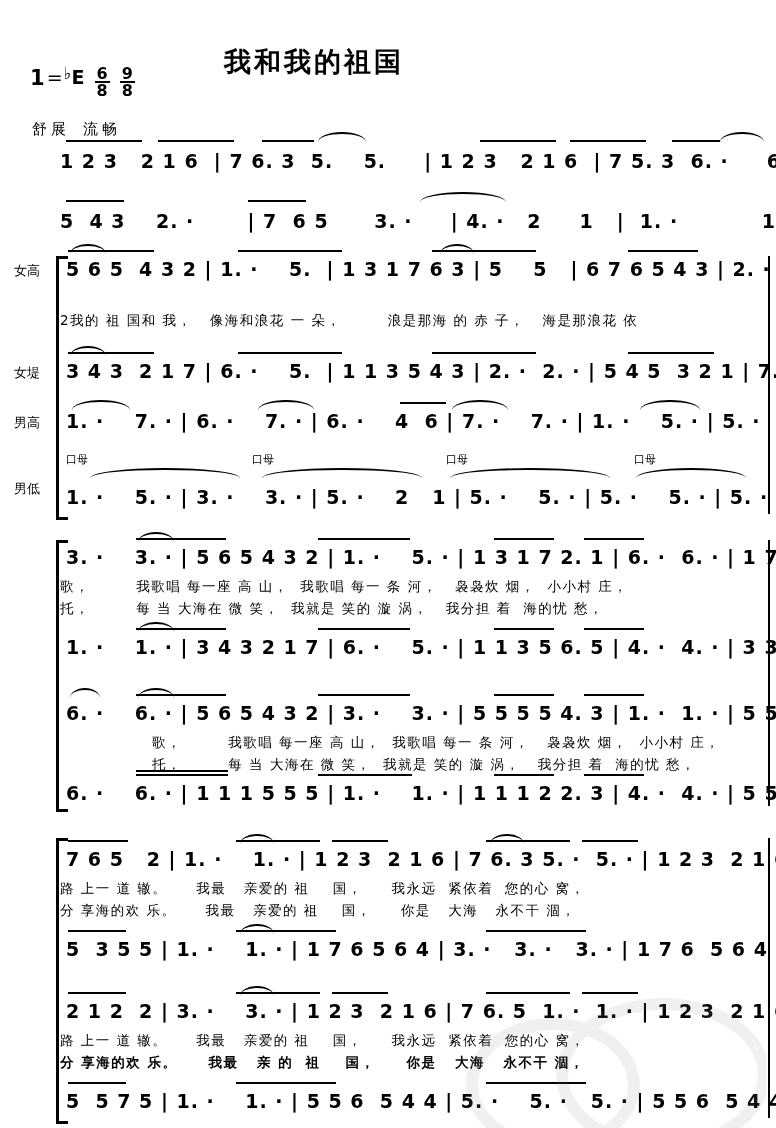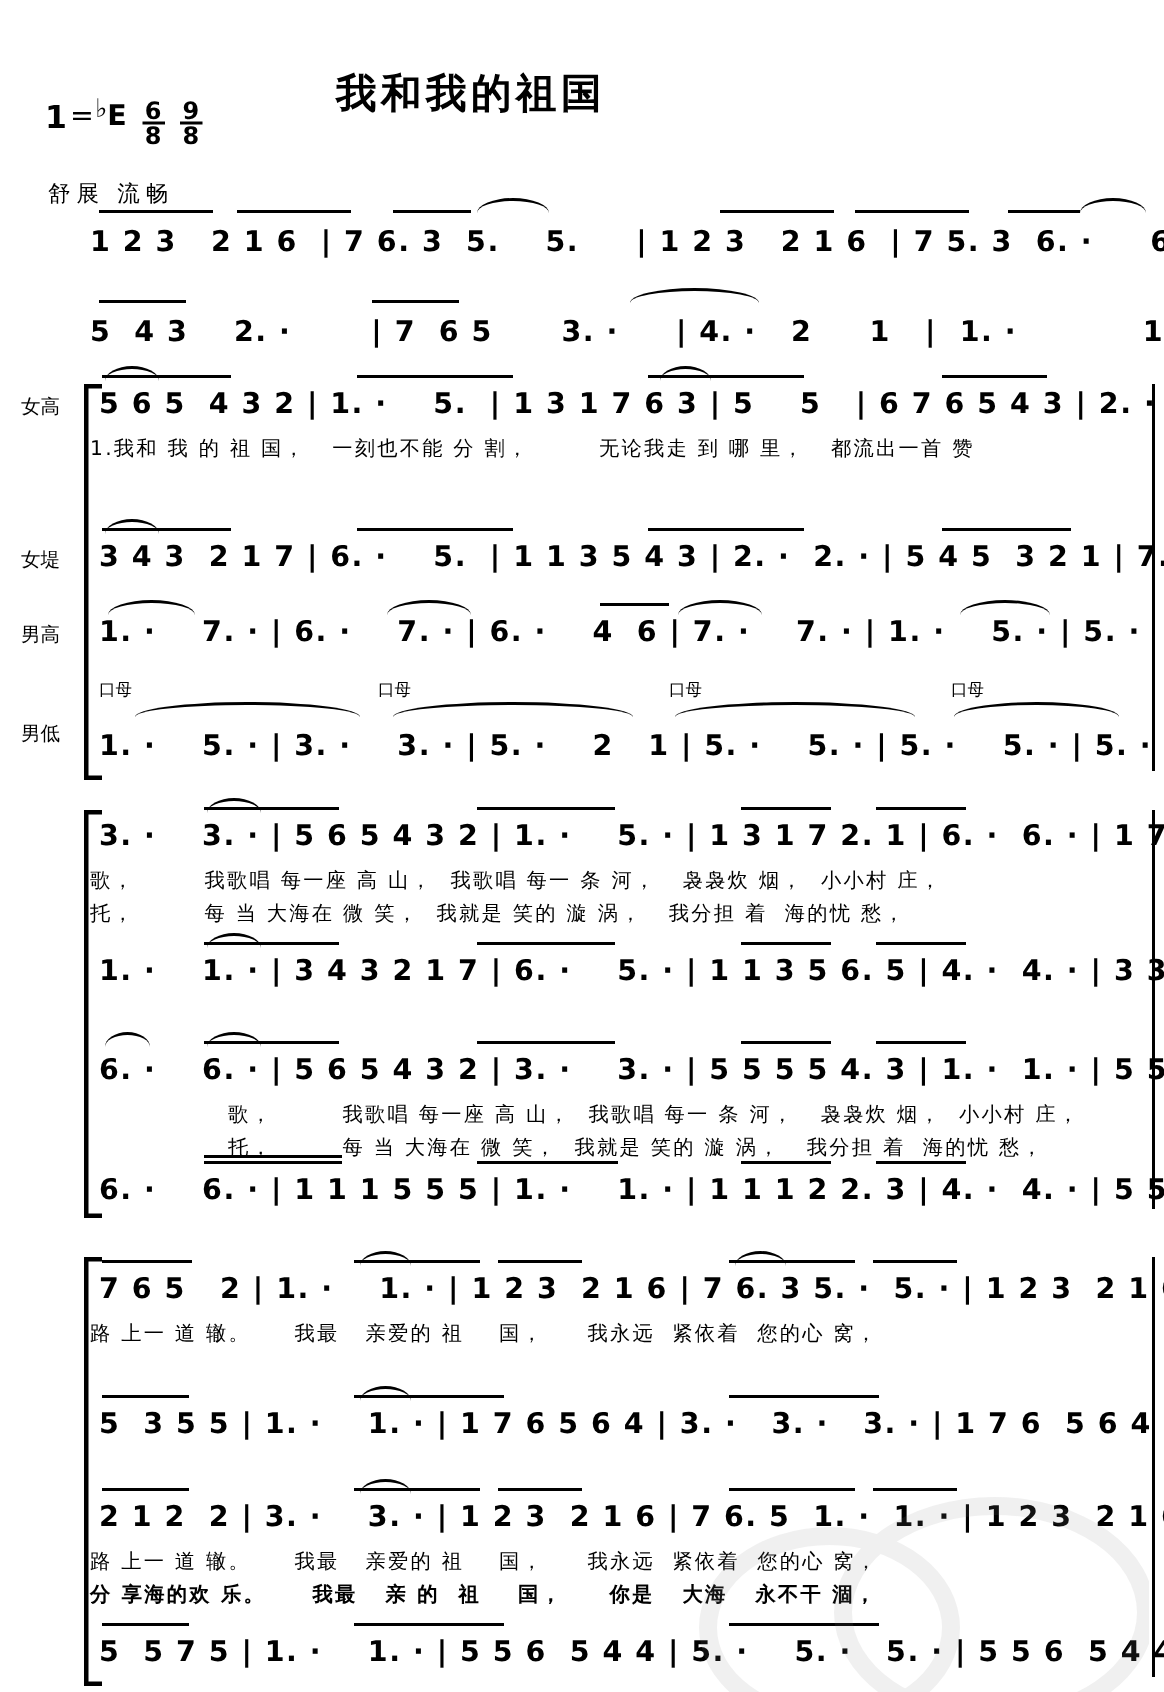--- a/index.html
+++ b/index.html
@@ -35,21 +35,21 @@
   }
   .keysig .one{font-weight:bold;font-size:21px;margin-right:2px;}
   .keysig .eq{margin-right:1px;}
   .keysig .flat{font-size:17px;vertical-align:top;position:relative;top:-3px;}
   .keysig .note{font-weight:bold;font-size:19px;}
   .meter{display:inline-block;text-align:center;line-height:15px;font-weight:bold;font-size:16px;margin-left:10px;}
   .meter .num{display:block;border-bottom:2px solid #000;padding:0 2px;}
   .meter .den{display:block;padding:0 2px;}
   .tempo{
     position:absolute;top:120px;left:32px;
-    font-family:Liberation Sans, sans-serif;
+    font-family:Liberation Mono, monospace;
     font-size:15px;letter-spacing:4px;
   }
 
   
   .row{
     position:absolute;
     font-family:"DejaVu Sans", sans-serif;
     font-weight:bold;
     font-size:19px;
     white-space:pre;
@@ -151,21 +151,21 @@
 
   <div class="lbl" style="top:262px;left:14px;">女高</div>
   <div class="row" style="top:258px;left:66px;letter-spacing:1px;">5 6 5  4 3 2 | 1. ·    5.  | 1 3 1 7 6 3 | 5    5   | 6 7 6 5 4 3 | 2. ·  6. · | 7 6 5  5 1. 2 |</div>
   <div class="hr" style="top:250px;left:68px;width:86px;"></div>
   <div class="hr" style="top:250px;left:238px;width:104px;"></div>
   <div class="hr" style="top:250px;left:432px;width:104px;"></div>
   <div class="hr" style="top:250px;left:628px;width:70px;"></div>
   <div class="slur" style="top:244px;left:70px;width:36px;"></div>
   <div class="slur" style="top:244px;left:440px;width:34px;"></div>
 
-  <div class="lyr" style="top:290px;left:60px;letter-spacing:1.5px;">1.我和 我 的 祖 国，   一刻也不能 分 割，        无论我走 到 哪 里，   都流出一首 赞</div>
+  <div class="lyr" style="top:312px;left:60px;letter-spacing:1.5px;">2我的 祖 国和 我，   像海和浪花 一 朵，        浪是那海 的 赤 子，   海是那浪花 依</div>
 
   <div class="lbl" style="top:364px;left:14px;">女堤</div>
   <div class="row" style="top:360px;left:66px;letter-spacing:1px;">3 4 3  2 1 7 | 6. ·    5.  | 1 1 3 5 4 3 | 2. ·  2. · | 5 4 5  3 2 1 | 7. ·  6. · | 5 4 5  2 6 7 |</div>
   <div class="hr" style="top:352px;left:68px;width:86px;"></div>
   <div class="hr" style="top:352px;left:238px;width:104px;"></div>
   <div class="hr" style="top:352px;left:432px;width:104px;"></div>
   <div class="hr" style="top:352px;left:628px;width:86px;"></div>
   <div class="slur" style="top:346px;left:70px;width:36px;"></div>
 
   <div class="lbl" style="top:414px;left:14px;">男高</div>
@@ -232,20 +232,21 @@
   <div class="row" style="top:848px;left:66px;letter-spacing:1px;">7 6 5   2 | 1. ·    1. · | 1 2 3  2 1 6 | 7 6. 3 5. ·  5. · | 1 2 3  2 1 6 | 7 5. 3  6. ·  6. · |</div>
   <div class="hr" style="top:840px;left:68px;width:60px;"></div>
   <div class="hr" style="top:840px;left:236px;width:84px;"></div>
   <div class="hr" style="top:840px;left:332px;width:56px;"></div>
   <div class="hr" style="top:840px;left:486px;width:84px;"></div>
   <div class="hr" style="top:840px;left:582px;width:56px;"></div>
   <div class="slur" style="top:834px;left:240px;width:34px;"></div>
   <div class="slur" style="top:834px;left:490px;width:34px;"></div>
 
   <div class="lyr" style="top:880px;left:60px;letter-spacing:1.5px;">路 上一 道 辙。     我最   亲爱的 祖    国，     我永远  紧依着  您的心 窝，</div>
+  <div class="lyr" style="top:902px;left:60px;letter-spacing:1.5px;">分 享海的欢 乐。     我最   亲爱的 祖    国，     你是   大海   永不干 涸，</div>
 
   <div class="row" style="top:938px;left:66px;letter-spacing:1px;">5  3 5 5 | 1. ·    1. · | 1 7 6 5 6 4 | 3. ·   3. ·   3. · | 1 7 6  5 6 4 | 3 2. 3  4. ·  4. · |</div>
   <div class="hr" style="top:930px;left:68px;width:58px;"></div>
   <div class="hr" style="top:930px;left:236px;width:100px;"></div>
   <div class="hr" style="top:930px;left:486px;width:100px;"></div>
   <div class="slur" style="top:924px;left:240px;width:34px;"></div>
 
   <div class="row" style="top:1000px;left:66px;letter-spacing:1px;">2 1 2  2 | 3. ·    3. · | 1 2 3  2 1 6 | 7 6. 5  1. ·  1. · | 1 2 3  2 1 6 | 7 6. 5  2. ·  2. · |</div>
   <div class="hr" style="top:992px;left:68px;width:58px;"></div>
   <div class="hr" style="top:992px;left:236px;width:84px;"></div>

